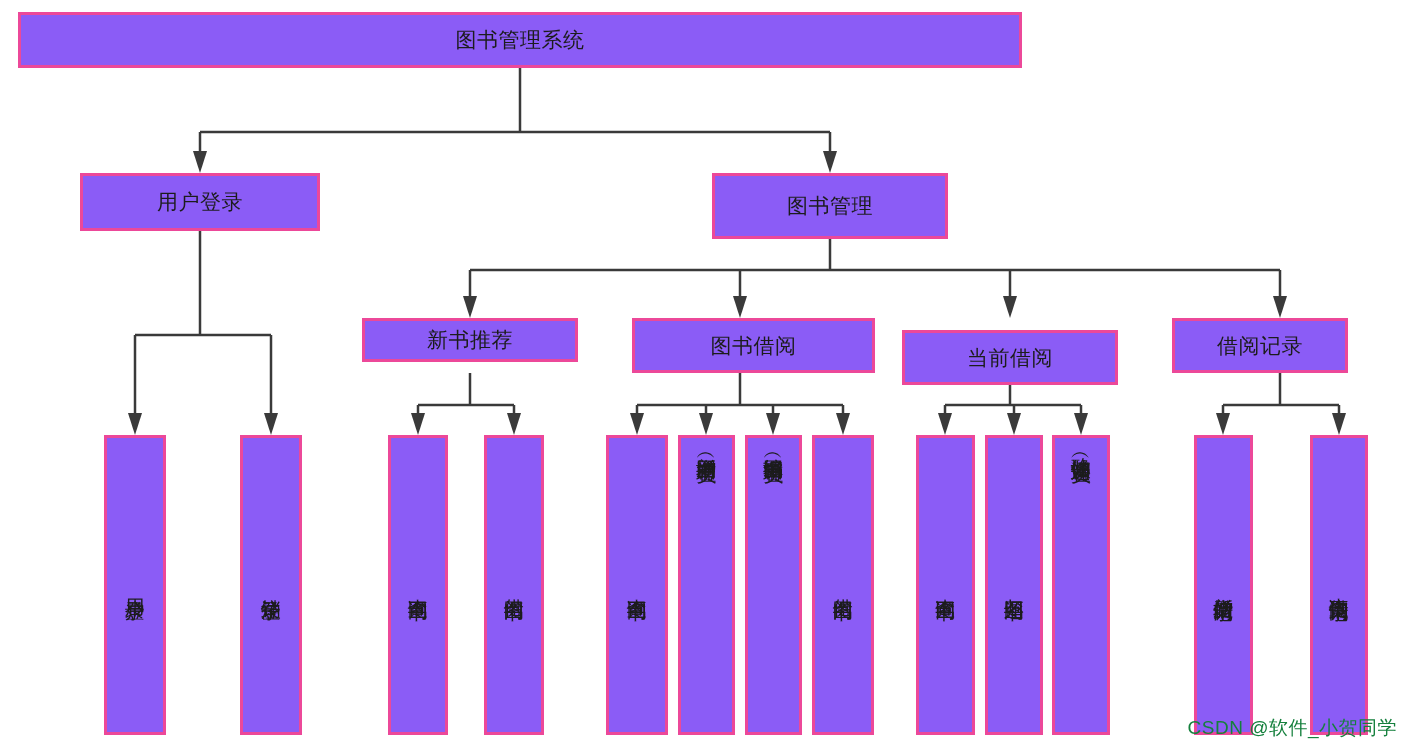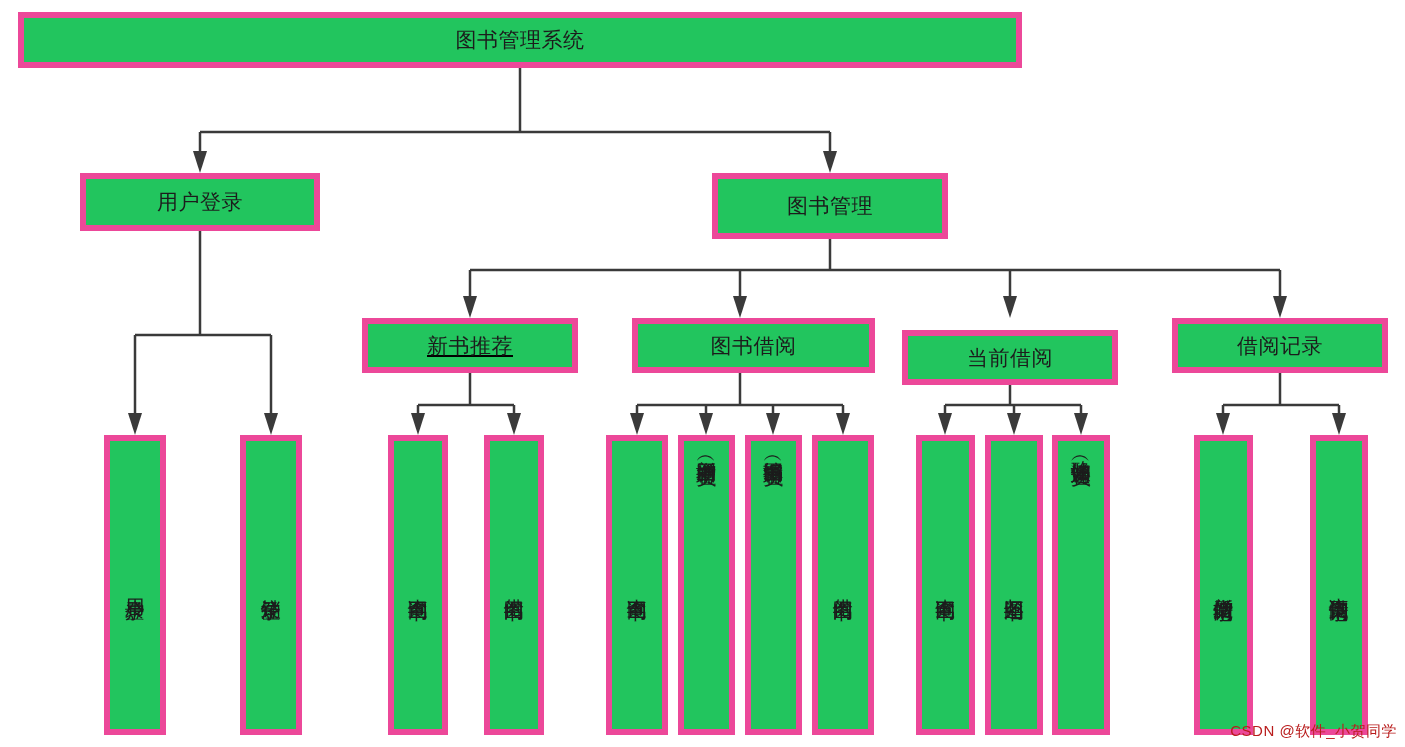--- a/index.html
+++ b/index.html
@@ -21,22 +21,22 @@
     position: absolute;
     left: 0;
     top: 0;
     width: 1405px;
     height: 747px;
     pointer-events: none;
   }
   .node {
     position: absolute;
     box-sizing: border-box;
-    background: #22c55e;
-    border: 6px solid #ec4899;
+    background: #8b5cf6;
+    border: 3px solid #ec4899;
     display: flex;
     align-items: center;
     justify-content: center;
   }
   .node.horiz .node-label {
     writing-mode: horizontal-tb;
     font-size: 21px;
     line-height: 1.1;
     color: #1c1c1c;
     letter-spacing: 0.5px;
@@ -60,22 +60,22 @@
     align-items: flex-start;
     justify-content: center;
   }
   .node.vert.toppad .node-label {
     padding-top: 4px;
   }
   #watermark {
     position: absolute;
     right: 8px;
     bottom: 6px;
-    font-size: 15px;
-    color: #b91c1c;
+    font-size: 19px;
+    color: #15803d;
     letter-spacing: 0.5px;
     white-space: nowrap;
   }
 </style>
 </head>
 <body>
 
 <div id="canvas">
   <svg id="wires" viewBox="0 0 1405 747">
       <line x1="520" y1="68" x2="520" y2="132" stroke="#3a3a3a" stroke-width="2.5"></line>
@@ -134,30 +134,30 @@
   <div id="nodes">
       <div class="node horiz" style="left: 18px; top: 12px; width: 1004px; height: 56px;">
         <span class="node-label">图书管理系统</span>
       </div>
       <div class="node horiz" style="left: 80px; top: 173px; width: 240px; height: 58px;">
         <span class="node-label">用户登录</span>
       </div>
       <div class="node horiz" style="left: 712px; top: 173px; width: 236px; height: 66px;">
         <span class="node-label">图书管理</span>
       </div>
-      <div class="node horiz" style="left: 362px; top: 318px; width: 216px; height: 55px; text-decoration: underline;">
+      <div class="node horiz" style="left: 362px; top: 318px; width: 216px; height: 44px;">
         <span class="node-label">新书推荐</span>
       </div>
       <div class="node horiz" style="left: 632px; top: 318px; width: 243px; height: 55px;">
         <span class="node-label">图书借阅</span>
       </div>
       <div class="node horiz" style="left: 902px; top: 318px; width: 216px; height: 55px; margin-top: 12px;">
         <span class="node-label">当前借阅</span>
       </div>
-      <div class="node horiz" style="left: 1172px; top: 318px; width: 216px; height: 55px;">
+      <div class="node horiz" style="left: 1172px; top: 318px; width: 176px; height: 55px;">
         <span class="node-label">借阅记录</span>
       </div>
       <div class="node vert" style="left: 104px; top: 435px; width: 62px; height: 300px;">
         <span class="node-label">用户登录</span>
       </div>
       <div class="node vert" style="left: 240px; top: 435px; width: 62px; height: 300px;">
         <span class="node-label">注销登录</span>
       </div>
       <div class="node vert" style="left: 388px; top: 435px; width: 60px; height: 300px;">
         <span class="node-label">查询图书</span>

